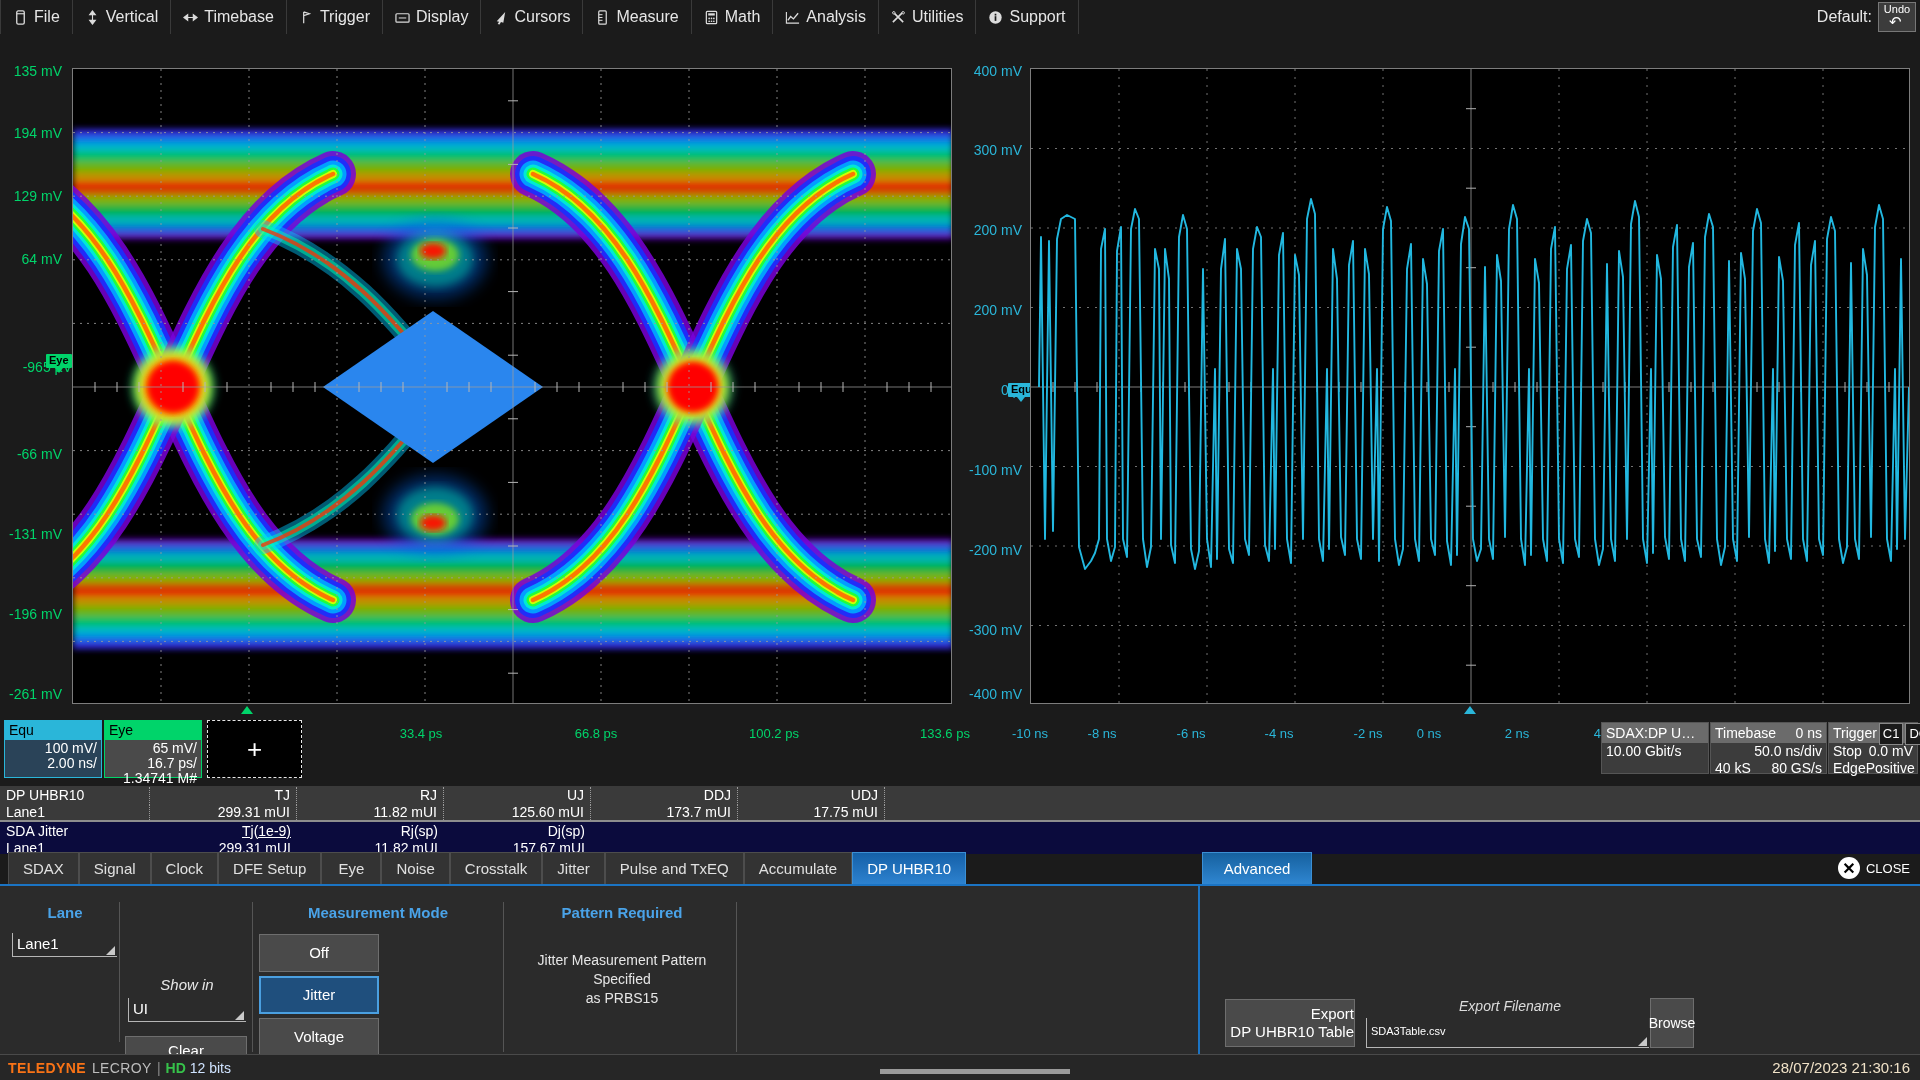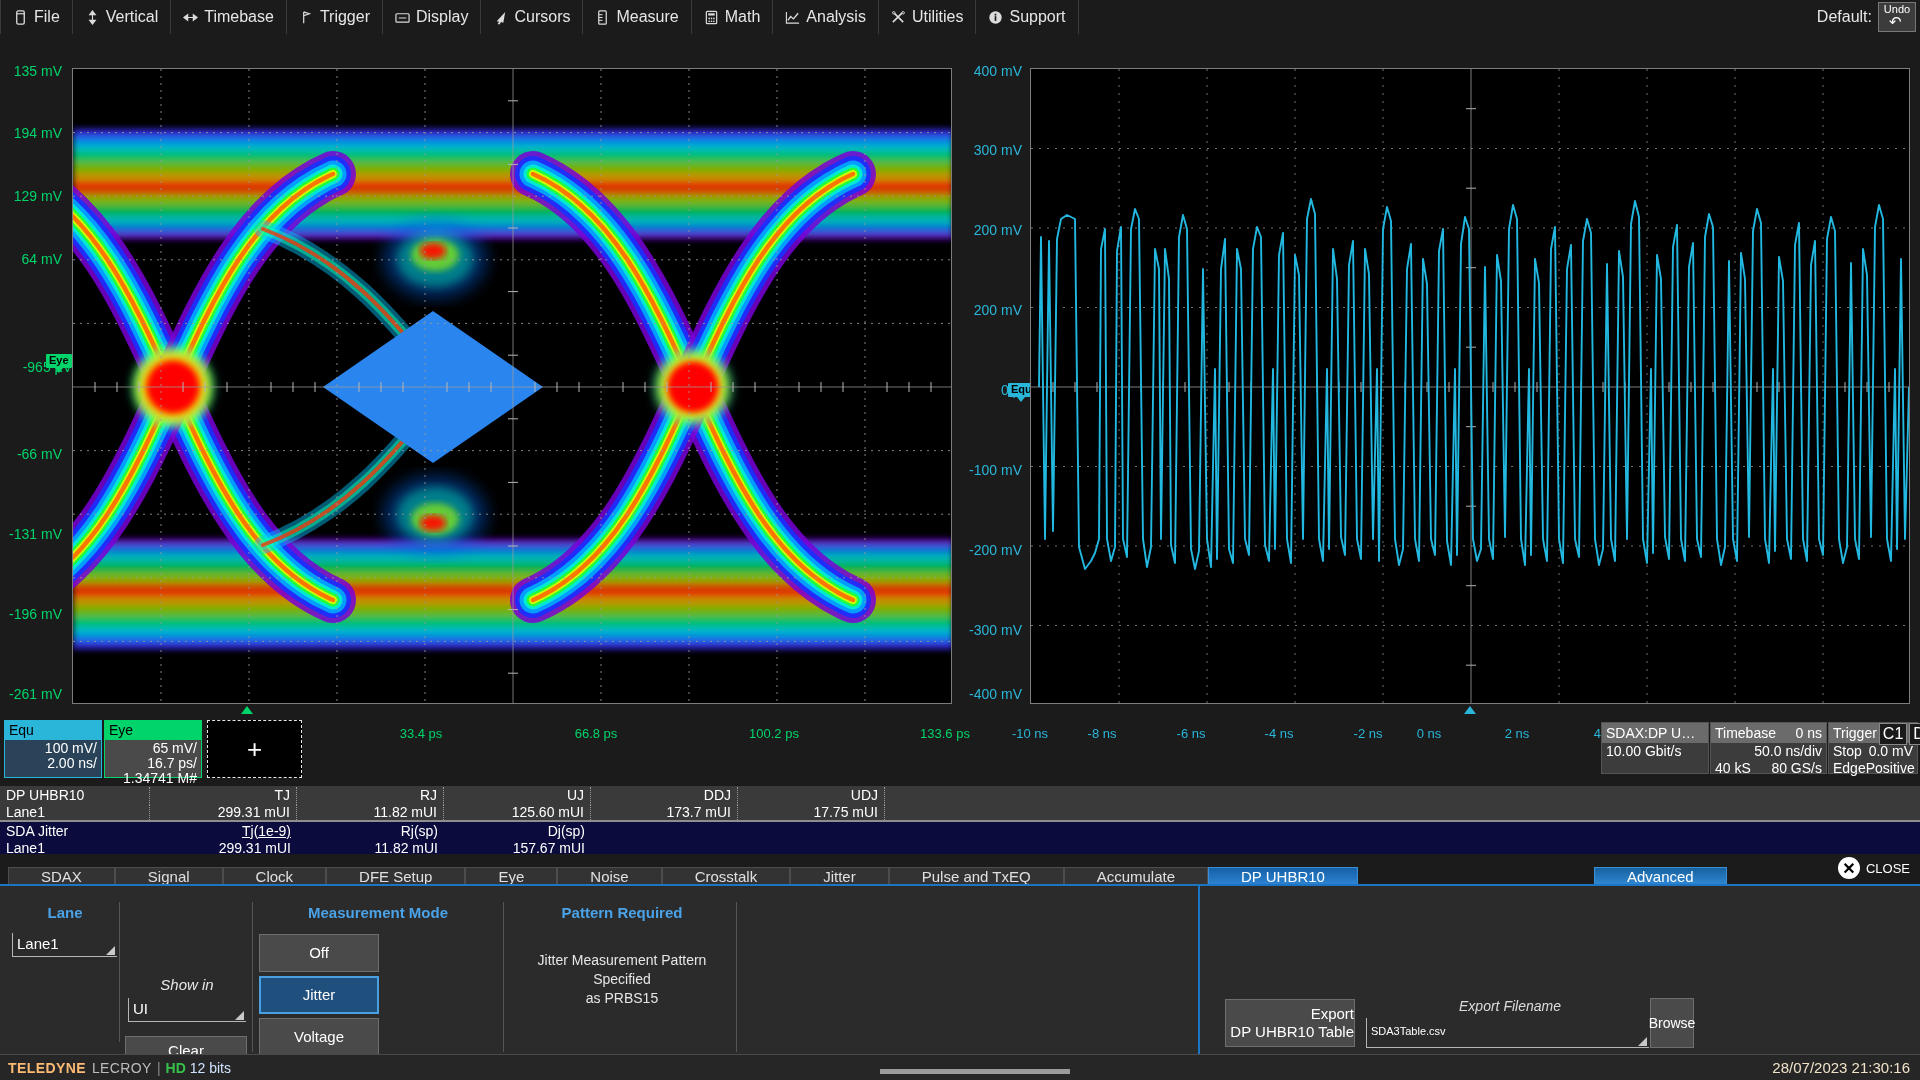--- a/index.html
+++ b/index.html
@@ -66,38 +66,38 @@
   .plus-box {
     position:absolute; border:1px dashed #e8e8e8; background:#000;
     display:flex; align-items:center; justify-content:center; color:#fff; font-size:26px;
   }
 
   .info-box { position:absolute; background:#3c3c3c; border:1px solid #555; }
   .info-title { background:#6b6b6b; color:#fff; font-size:14px; padding-left:4px; height:20px; line-height:20px; white-space:nowrap; }
   .info-row { display:flex; color:#fff; font-size:14px; line-height:17px; padding:0 4px; }
   .info-row .l { flex:0 0 auto; }
   .info-row .r { flex:1 1 auto; text-align:right; }
-  .chan-pill { display:inline-block; background:#1a1a1a; color:#fff; font-size:16px;
+  .chan-pill { display:inline-block; background:#1a1a1a; color:#fff; font-size:13px;
     padding:0 3px; border:1px solid #888; margin-left:2px; }
 
   
   .meas-table { position:absolute; font-size:14px; }
   .mt-sec { width:100%; }
   .mt-row { display:flex; height:17px; align-items:center; }
   .mt-cell { padding:0 6px; white-space:nowrap; overflow:hidden; }
   .mt-sec1 { background:#3a3a3a; color:#fff; }
   .mt-sec1 .mt-row.hdr { background:#3a3a3a; }
   .mt-sec2 { background:#0b0b3d; color:#fff; }
   .mt-sep { height:2px; background:#8e8e8e; }
   .mt-vline { border-right:1px dotted #9a9a9a; }
 
   
   .tabbar { position:absolute; left:0; width:1920px; height:30px; background:#1b1b1b;
     display:flex; align-items:flex-end; }
-  .tab { height:17px; min-width:60px; padding:0 32px; color:#e0e0e0; font-size:15px;
+  .tab { height:32px; min-width:60px; padding:0 14px; color:#e0e0e0; font-size:15px;
     background:#333; border:1px solid #4d4d4d; border-bottom:none;
     display:flex; align-items:center; justify-content:center; white-space:nowrap; }
   .tab.active { background:linear-gradient(#1560a8,#2d82cf); color:#fff; border-color:#3b8fd4; }
   .tab.advanced { background:linear-gradient(#16619f,#2f86d1); color:#fff; border-color:#3b8fd4; }
   .tabgap { flex: 0 0 auto; }
   .close-wrap { position:absolute; right:10px; top:3px; display:flex; align-items:center; gap:6px; color:#fff; font-size:13px;}
   .close-x { width:22px; height:22px; border-radius:50%; background:#fff; color:#000;
      display:flex; align-items:center; justify-content:center; font-size:16px; font-weight:bold; }
 
   
@@ -120,21 +120,21 @@
   .blue-line { position:absolute; width:2px; background:#1b74c4; }
   .filefield { position:absolute; color:#fff; font-size:11px;
      border-bottom:1px solid #b6b6b6; border-left:1px solid #b6b6b6; padding-left:4px; }
   .filefield .arrow { position:absolute; right:2px; bottom:1px; width:0;height:0;
      border-left:9px solid transparent; border-bottom:9px solid #c9c9c9; }
 
   
   .statusbar { position:absolute; left:0; bottom:0; width:1920px; height:26px;
      background:#262626; border-top:1px solid #4a4a4a; display:flex; align-items:center;
      color:#d9d9d9; font-size:14px; }
-  .brand-bold { color:#fdba74; font-weight:bold; letter-spacing:.4px; }
+  .brand-bold { color:#f97316; font-weight:bold; letter-spacing:.4px; }
   .brand-light { color:#bdbdbd; letter-spacing:.4px; }
   .brand-sep { color:#8a8a8a; margin:0 5px; }
   .hd-green { color:#36c24a; font-weight:bold; }
   .bits { color:#cfe3ff; margin-left:4px; }
   .scroll-ind { position:absolute; left:880px; bottom:6px; width:190px; height:5px; background:#9a9a9a; }
   .datetime { position:absolute; right:10px; color:#f0e2c8; font-size:15px; }
 </style>
 </head>
 <body>
 

